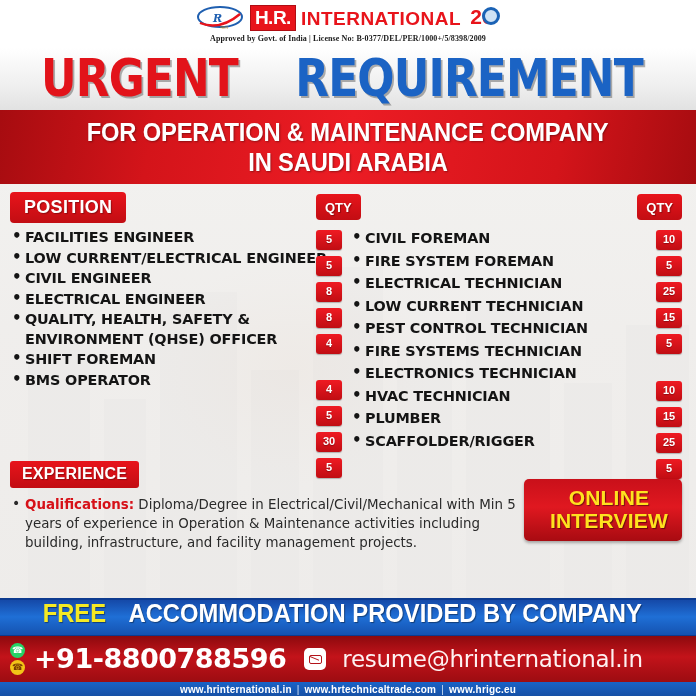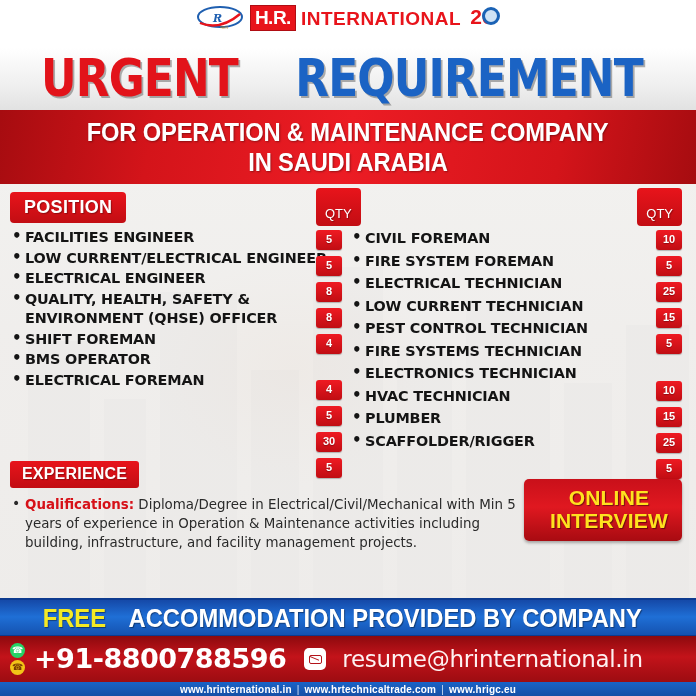--- a/index.html
+++ b/index.html
@@ -92,22 +92,22 @@
 
   .hdr-row { display:flex; align-items:center; height:34px; position:relative; }
   .badge-label {
     background:linear-gradient(180deg,#e8141b 0%,#c20d13 100%);
     color:#fff; font-weight:bold; font-size:18px; line-height:18px;
     padding:6px 14px 7px 14px; border-radius:4px; letter-spacing:0.3px;
     text-shadow:1px 1px 1px rgba(0,0,0,0.3);
   }
   .badge-qty {
     background:linear-gradient(180deg,#e8141b 0%,#c20d13 100%);
-    color:#fff; font-weight:normal; font-size:13px; line-height:13px;
-    padding:19px 9px 6px 9px; border-radius:4px;
+    color:#fff; font-weight:bold; font-size:13px; line-height:13px;
+    padding:7px 9px 6px 9px; border-radius:4px;
     text-shadow:1px 1px 1px rgba(0,0,0,0.3);
   }
   .qty1-pos { position:absolute; left:306px; }
   .qty2-pos { position:absolute; right:4px; }
 
   .cols { display:flex; position:relative; margin-top:4px; }
   .col { position:relative; }
   .col-left  { width:340px; }
   .col-right { width:336px; }
 
@@ -166,21 +166,21 @@
   .online-btn span {
     display:block; color:#ffe21f; font-weight:bold; font-size:21px;
     line-height:23px; letter-spacing:0.2px;
     text-shadow:1px 1px 1px rgba(0,0,0,0.45);
   }
 
   
   .free-band {
     flex:0 0 38px;
     background:linear-gradient(180deg,#1549a8 0%,#1f6fd6 48%,#1552b0 100%);
-    display:flex; align-items:center; justify-content:center; gap:8px;
+    display:flex; justify-content:center; gap:8px;
     border-top:2px solid #0d3b8f; border-bottom:1px solid #0d3b8f;
   }
   .free-band .y {
     color:#f5ea24; font-weight:bold; font-size:25px; line-height:26px;
     transform:scaleX(0.95); text-shadow:1px 1px 1px rgba(0,0,0,0.4);
   }
   .free-band .w {
     color:#fff; font-weight:bold; font-size:25px; line-height:26px;
     transform:scaleX(0.95); text-shadow:1px 1px 1px rgba(0,0,0,0.4);
   }
@@ -248,20 +248,21 @@
       </div>
       <div class="hr-wordmark">
         <span class="hr-red">H.R.</span>
         <span class="hr-intl">INTERNATIONAL</span>
       </div>
       <div class="anniv">
         <span class="anniv-2">20</span>
         <span class="anniv-0"></span>
       </div>
     </div>
+    <div class="approval">Approved by Govt. of India | License No: B-0377/DEL/PER/1000+/5/8398/2009</div>
   </div>
 
   <div class="urgent-band">
     <span class="big-word w-urgent">URGENT</span>
     <span class="big-word w-requirement">REQUIREMENT</span>
   </div>
 
   <div class="subtitle">
     <div>FOR OPERATION &amp; MAINTENANCE COMPANY</div>
     <div>IN SAUDI ARABIA</div>
@@ -289,25 +290,25 @@
         <span class="badge-qty qty1-pos">QTY</span>
         <span class="badge-qty qty2-pos">QTY</span>
       </div>
 
       <div class="cols">
 
         <div class="col col-left">
           <ul class="jobs">
             <li>FACILITIES ENGINEER</li>
             <li>LOW CURRENT/ELECTRICAL ENGINEER</li>
+            <li>CIVIL ENGINEER</li>
             <li>ELECTRICAL ENGINEER</li>
             <li>QUALITY, HEALTH, SAFETY &amp; ENVIRONMENT (QHSE) OFFICER</li>
             <li>SHIFT FOREMAN</li>
             <li>BMS OPERATOR</li>
-            <li>ELECTRICAL FOREMAN</li>
           </ul>
           <div class="qty-stack qty-left">
             <div class="q" style="margin-top:2px">5</div>
             <div class="q" style="margin-top:6px">5</div>
             <div class="q" style="margin-top:6px">8</div>
             <div class="q" style="margin-top:6px">8</div>
             <div class="q" style="margin-top:6px">4</div>
             <div class="q" style="margin-top:26px">4</div>
             <div class="q" style="margin-top:6px">5</div>
             <div class="q" style="margin-top:6px">30</div>

